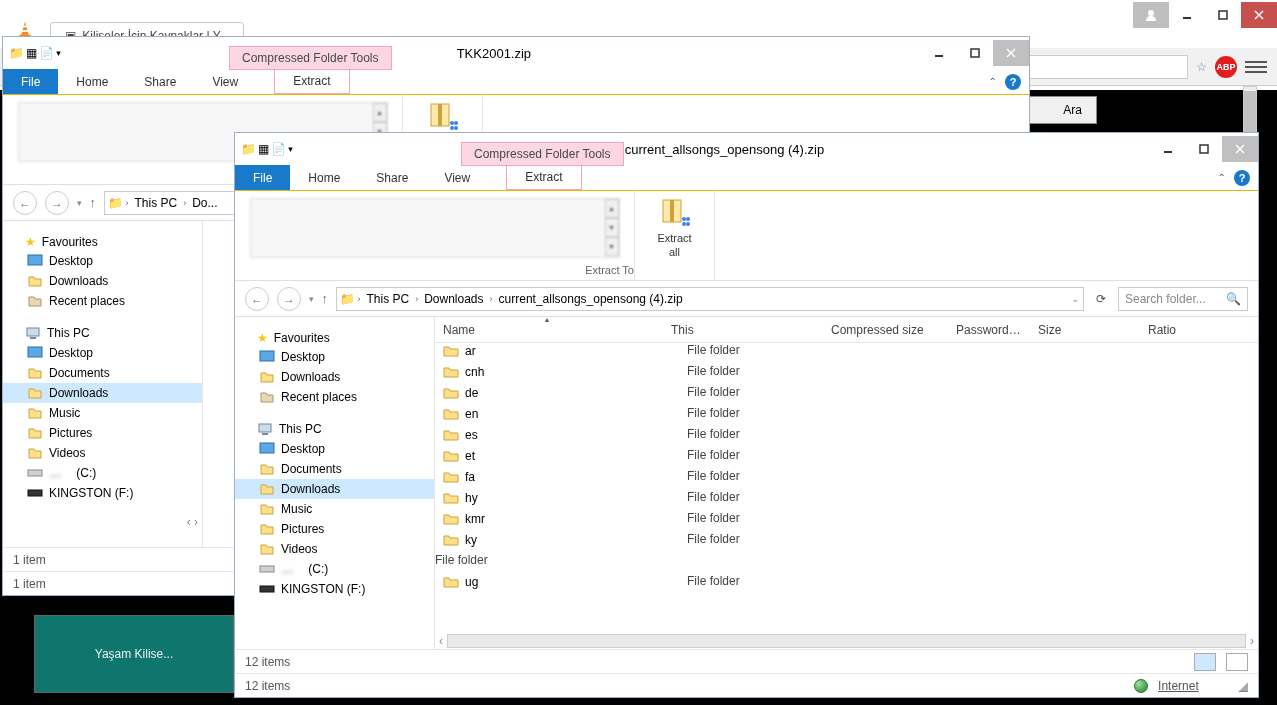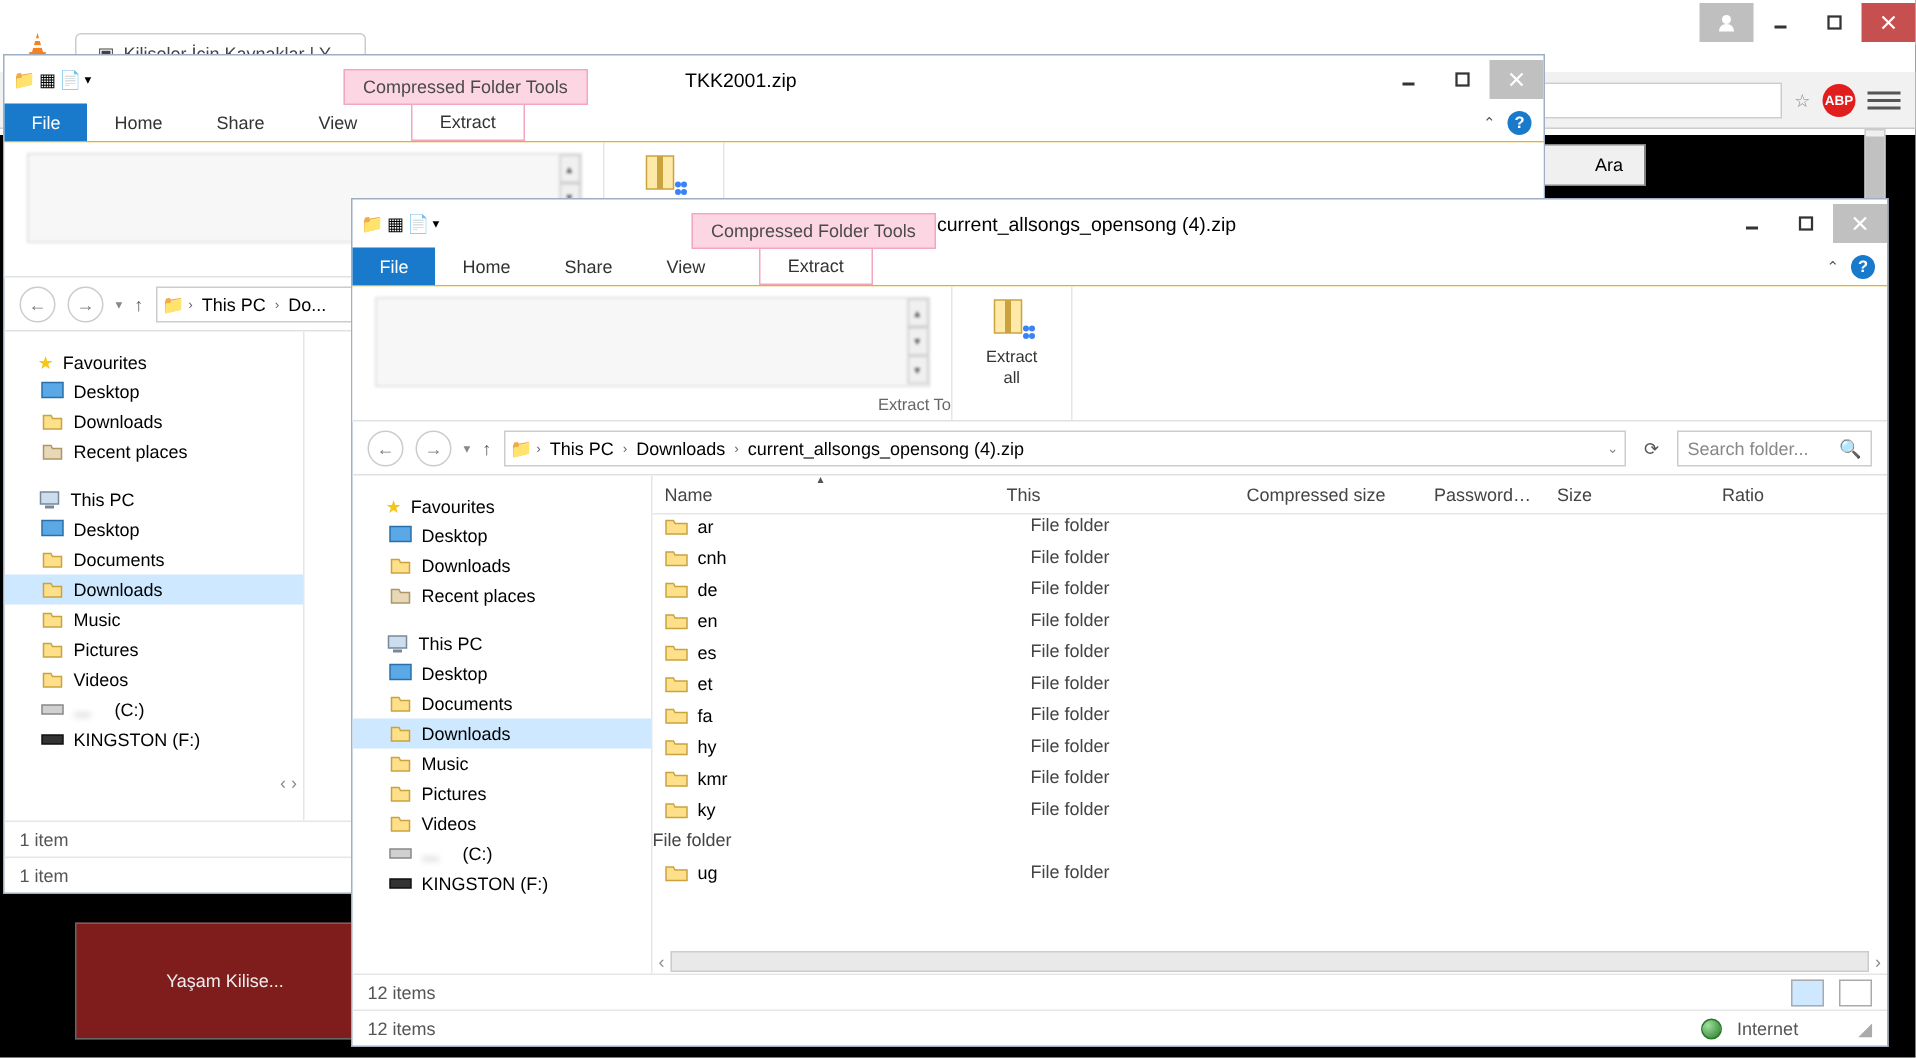--- a/index.html
+++ b/index.html
@@ -66,21 +66,21 @@
   .col.size { width:110px; }
   .sort-ind { position:absolute; left:110px; top:-2px; font-size:8px; color:#555;}
   .rows { flex:1; overflow:auto; }
   .row { display:flex; align-items:flex-start; height:21px;gap:24px; }
   .row .cell-name { width:228px; padding-left:8px; display:flex; align-items:center; gap:6px; }
   .row .cell-type { width:160px; color:#444; }
   .row .folder-ico { width:16px; height:16px; }
 
   
   .status { height:24px; border-top:1px solid #e6e6e6; display:flex; align-items:center; padding:0 10px; color:#555; font-size:12px; }
-  .status .right { margin-left:auto; display:flex; align-items:flex-end; gap:10px; }
+  .status .right { margin-left:auto; display:flex; align-items:flex-end; gap:10px;text-decoration:underline; }
   .view-btn { width:22px; height:18px; border:1px solid #aaa; background:#fff; }
   .view-btn.active { background:#cde8ff; }
   .globe { width:14px;height:14px;border-radius:50%;background:radial-gradient(circle at 30% 30%,#9de09d,#2a7a2a); border:1px solid #2a7a2a; }
 
   
   .browser { position:absolute; top:0; left:0; width:1277px; height:90px; background:#fff; z-index:1; }
   .browser .titlebar { height:30px; background:#fff; display:flex; align-items:center; }
   .browser .titlebar .caption-btns { margin-left:auto; }
   .browser .cap { background:transparent; color:#666; }
   .browser .cap.close { background:#c65050; color:#fff;}
@@ -93,21 +93,21 @@
   .addr .menu div { height:2px; background:#555;}
   .ara { position:absolute; right:180px; top:96px; padding:6px 14px; background:#f0f0f0; border:1px solid #888; font-size:12px;}
   .vscroll { position:absolute; right:20px; top:86px; width:14px; height:600px; background:#efefef; border:1px solid #ccc;}
   .vscroll .thumb { width:100%; height:60px; background:#c1c1c1; margin-top:4px;}
 
   
   .vlc { position:absolute; left:14px; top:20px; width:22px; height:22px; }
   .vlc svg { width:22px;height:22px;}
 
   
-  .thumb-win { position:absolute; left:34px; top:615px; width:200px; height:78px; background:#7f1d1d; border:1px solid #666; display:flex; align-items:center; justify-content:center; color:#eee; font-size:10px; z-index:2;margin-left:16px;}
+  .thumb-win { position:absolute; left:34px; top:615px; width:200px; height:78px; background:#0f766e; border:1px solid #666; display:flex; align-items:center; justify-content:center; color:#eee; font-size:10px; z-index:2;}
   
   
   #win1 { z-index:3; left:2px; top:36px; width:1028px; height:560px; }
   #win2 { z-index:4; left:234px; top:132px; width:1025px; height:566px; }
 
   
   .favstar { color:#f5c518; }
 </style>
 </head>
 <body>

